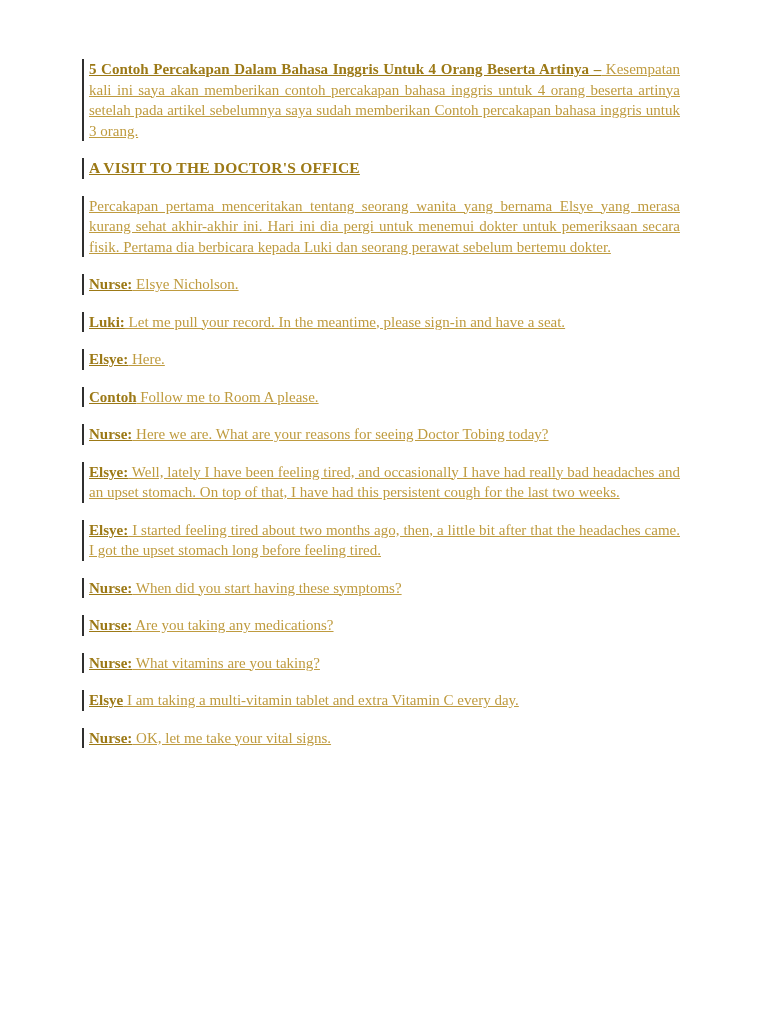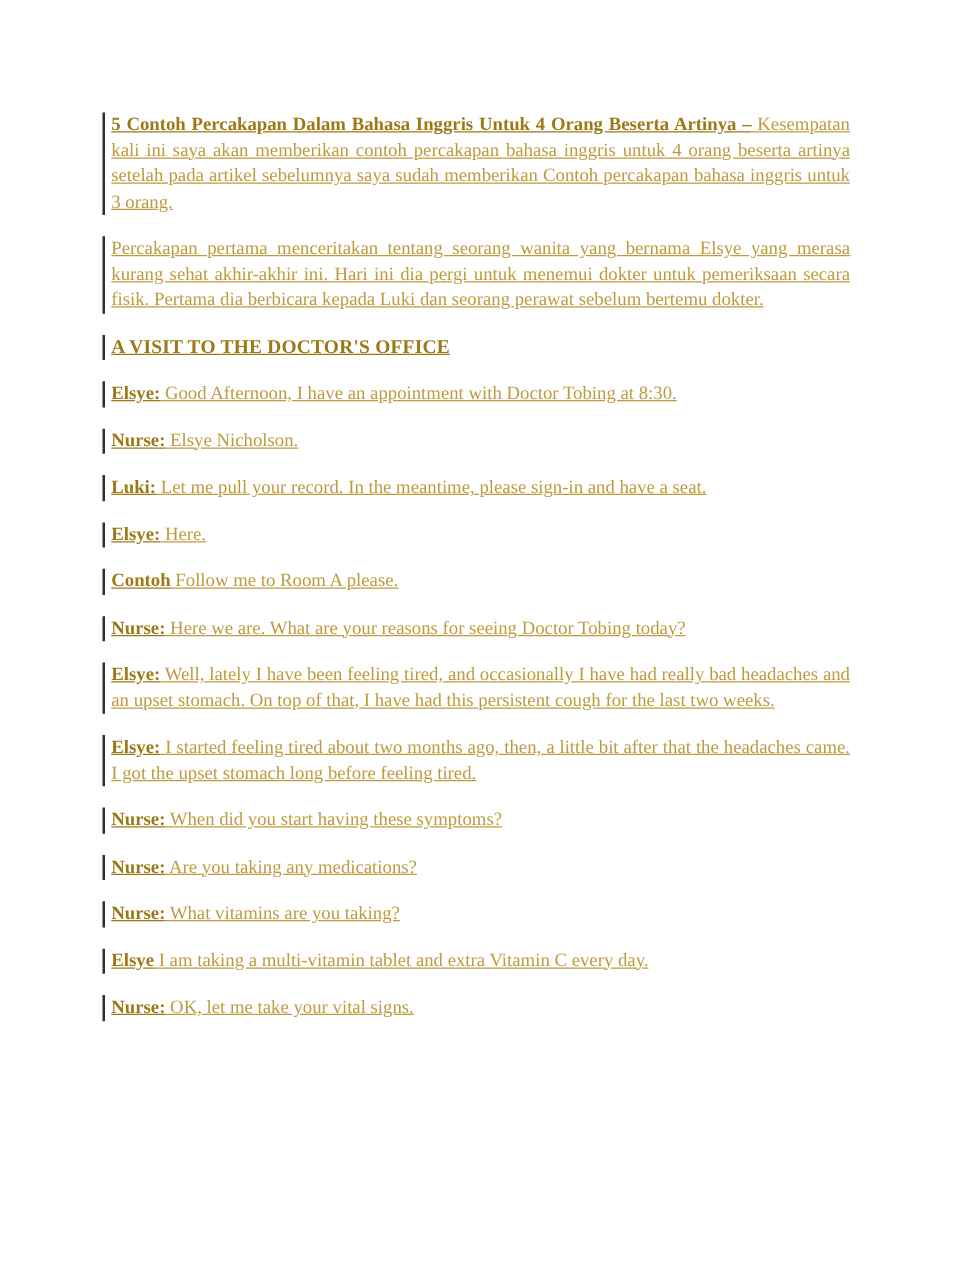--- a/index.html
+++ b/index.html
@@ -7,21 +7,21 @@
     padding: 0;
     background: #ffffff;
   }
   body {
     width: 768px;
     height: 1024px;
     overflow: hidden;
     font-family: "Liberation Serif", "DejaVu Serif", serif;
   }
   .doc {
-    padding-top: 90px;
+    padding-top: 59px;
   }
   .para {
     margin: 0 88px 17px 82px;
     border-left: 2px solid #2f2f2f;
     padding-left: 5px;
     font-size: 15px;
     line-height: 20.5px;
     text-align: justify;
     color: #bf9b3f;
   }
@@ -43,25 +43,24 @@
     color: #9c7916;
   }
 </style>
 </head>
 <body>
 
 <div class="doc">
 
   <p class="para"><b class="spk">5 Contoh Percakapan Dalam Bahasa Inggris Untuk 4 Orang Beserta Artinya –</b><span class="txt"> Kesempatan kali ini saya akan memberikan contoh percakapan bahasa inggris untuk 4 orang beserta artinya setelah pada artikel sebelumnya saya sudah memberikan Contoh percakapan bahasa inggris untuk 3 orang.</span></p>
 
+  <p class="para heading"><span class="txt">A VISIT TO THE DOCTOR'S OFFICE</span></p>
+
   <p class="para"><span class="txt">Percakapan pertama menceritakan tentang seorang wanita yang bernama Elsye yang merasa kurang sehat akhir-akhir ini. Hari ini dia pergi untuk menemui dokter untuk pemeriksaan secara fisik. Pertama dia berbicara kepada Luki dan seorang perawat sebelum bertemu dokter.</span></p>
 
-  <p class="para heading"><span class="txt">A VISIT TO THE DOCTOR'S OFFICE</span></p>
-
-  <p class="para"><b class="spk">Elsye:</b><span class="txt"> Good Afternoon, I have an appointment with Doctor Tobing at 8:30.</span></p>
 
   <p class="para"><b class="spk">Nurse:</b><span class="txt"> Elsye Nicholson.</span></p>
 
   <p class="para"><b class="spk">Luki:</b><span class="txt"> Let me pull your record. In the meantime, please sign-in and have a seat.</span></p>
 
   <p class="para"><b class="spk">Elsye:</b><span class="txt"> Here.</span></p>
 
   <p class="para"><b class="spk">Contoh</b><span class="txt"> Follow me to Room A please.</span></p>
 
   <p class="para"><b class="spk">Nurse:</b><span class="txt"> Here we are. What are your reasons for seeing Doctor Tobing today?</span></p>

